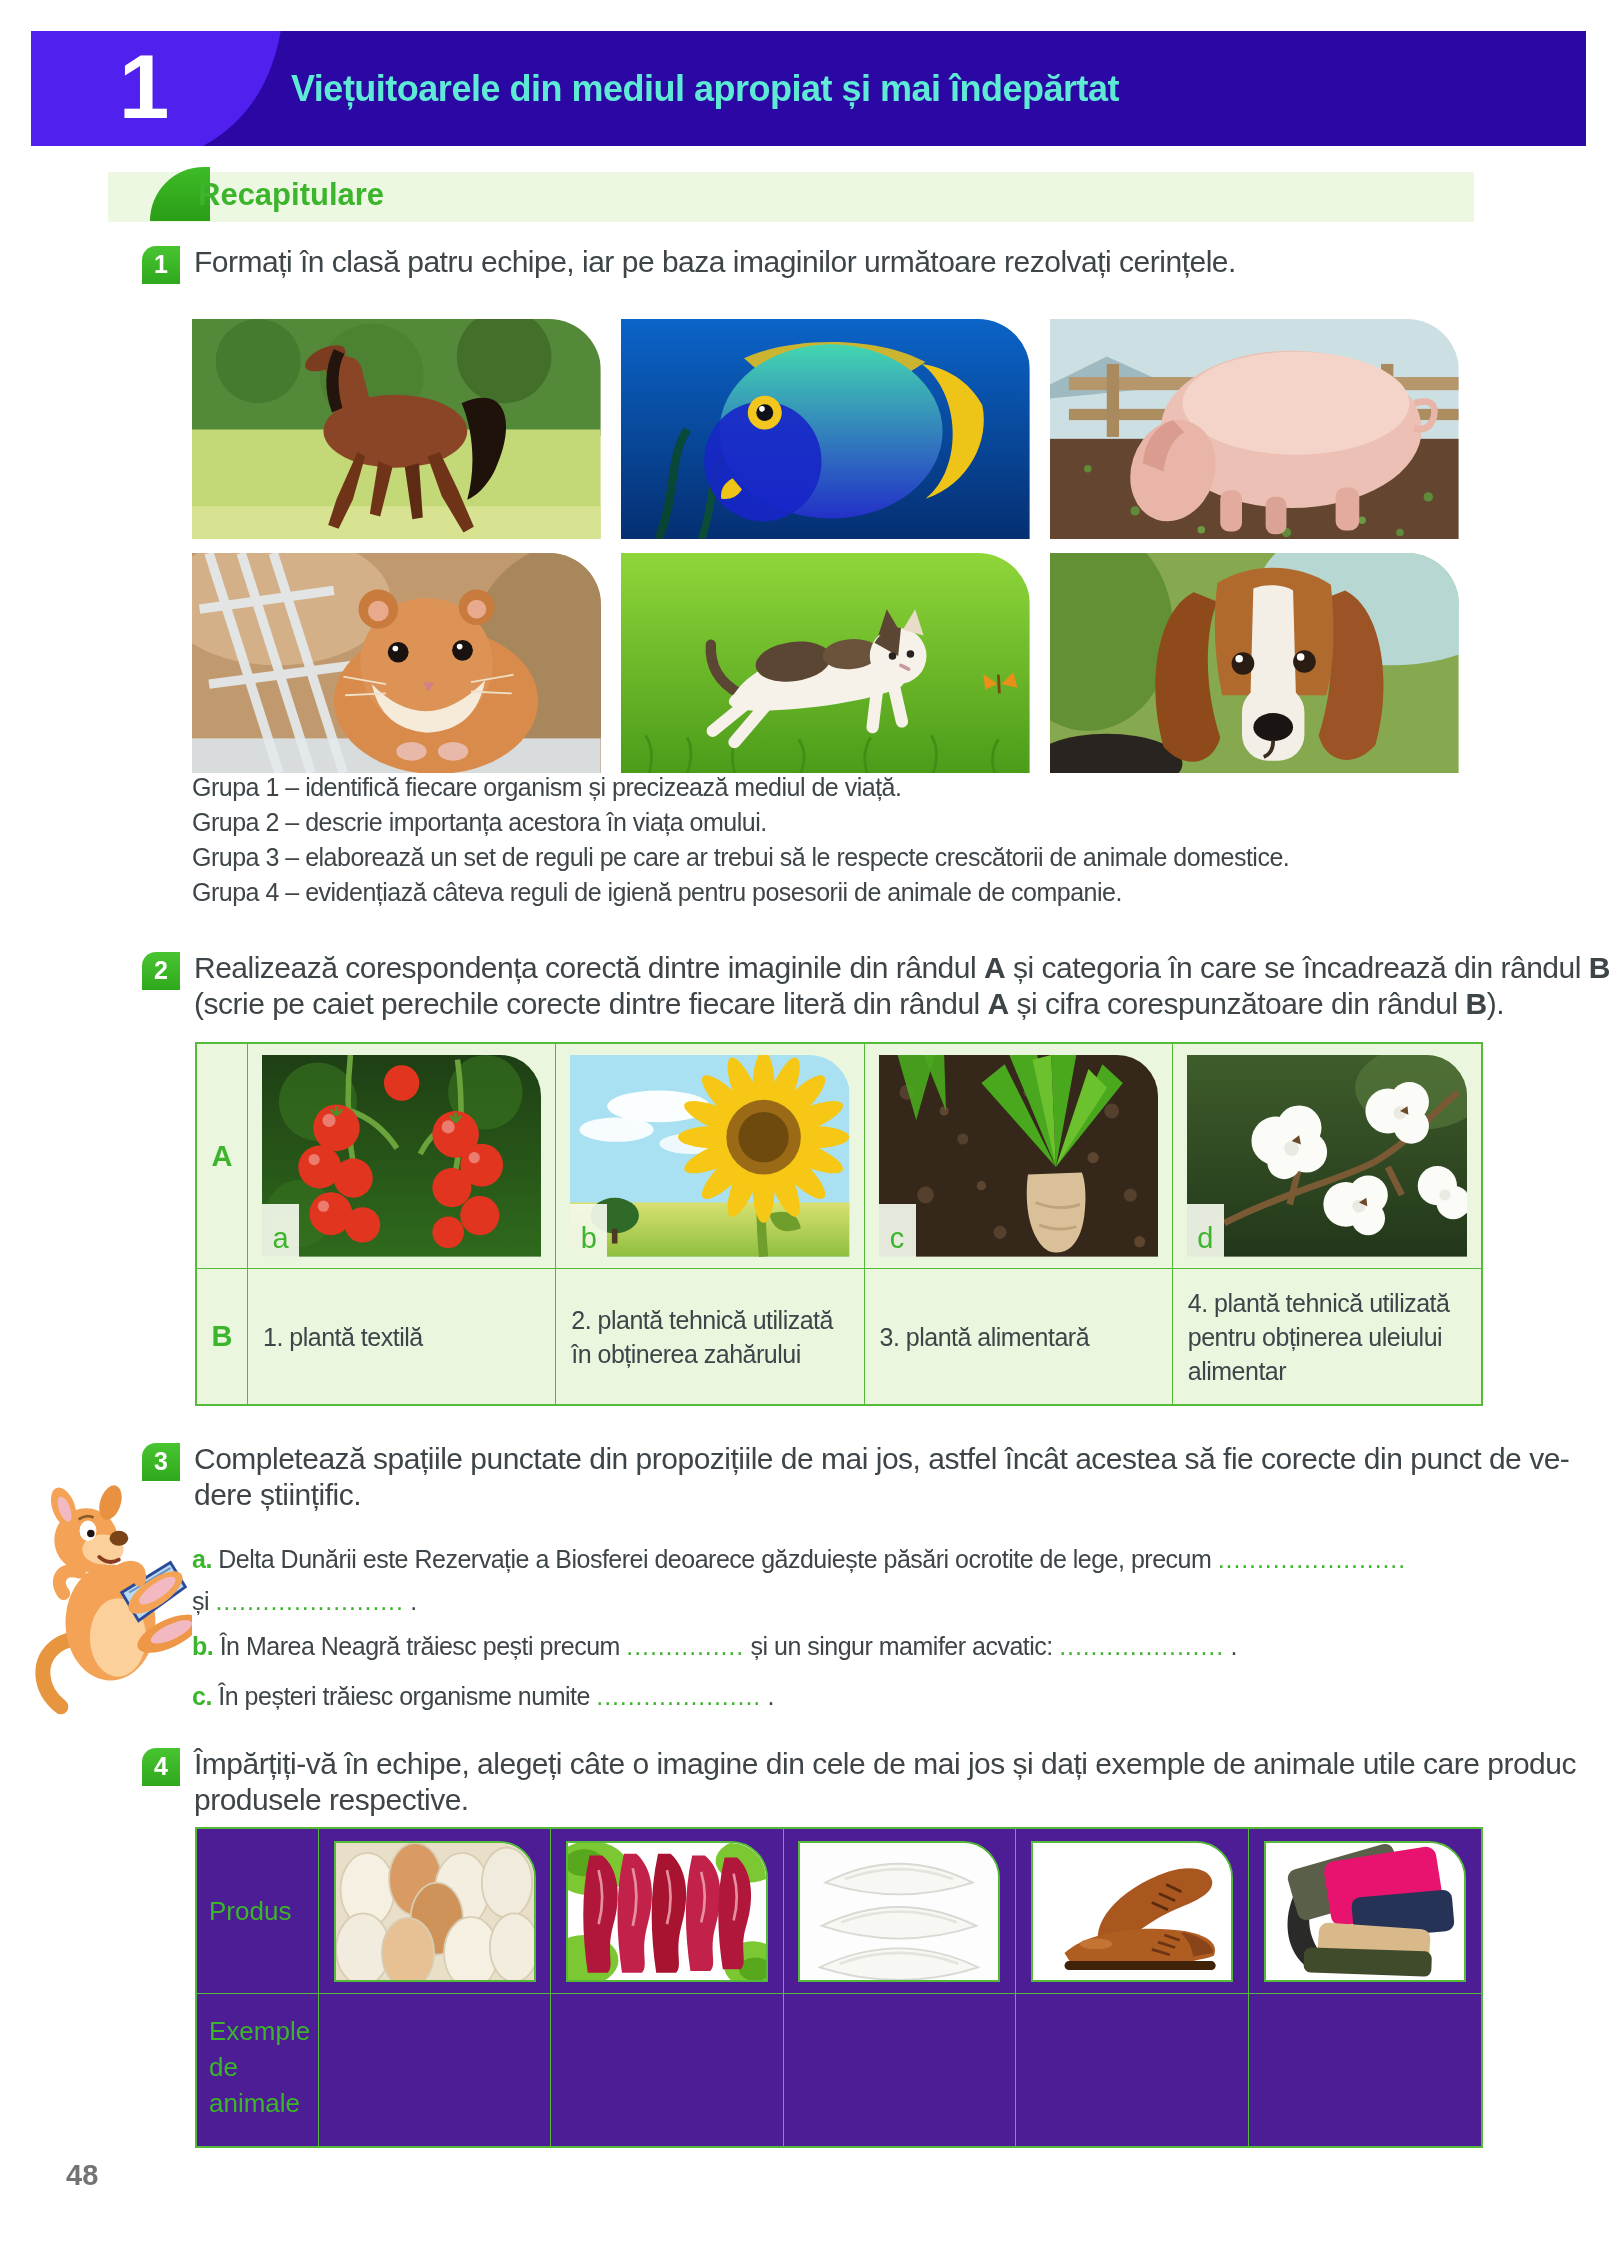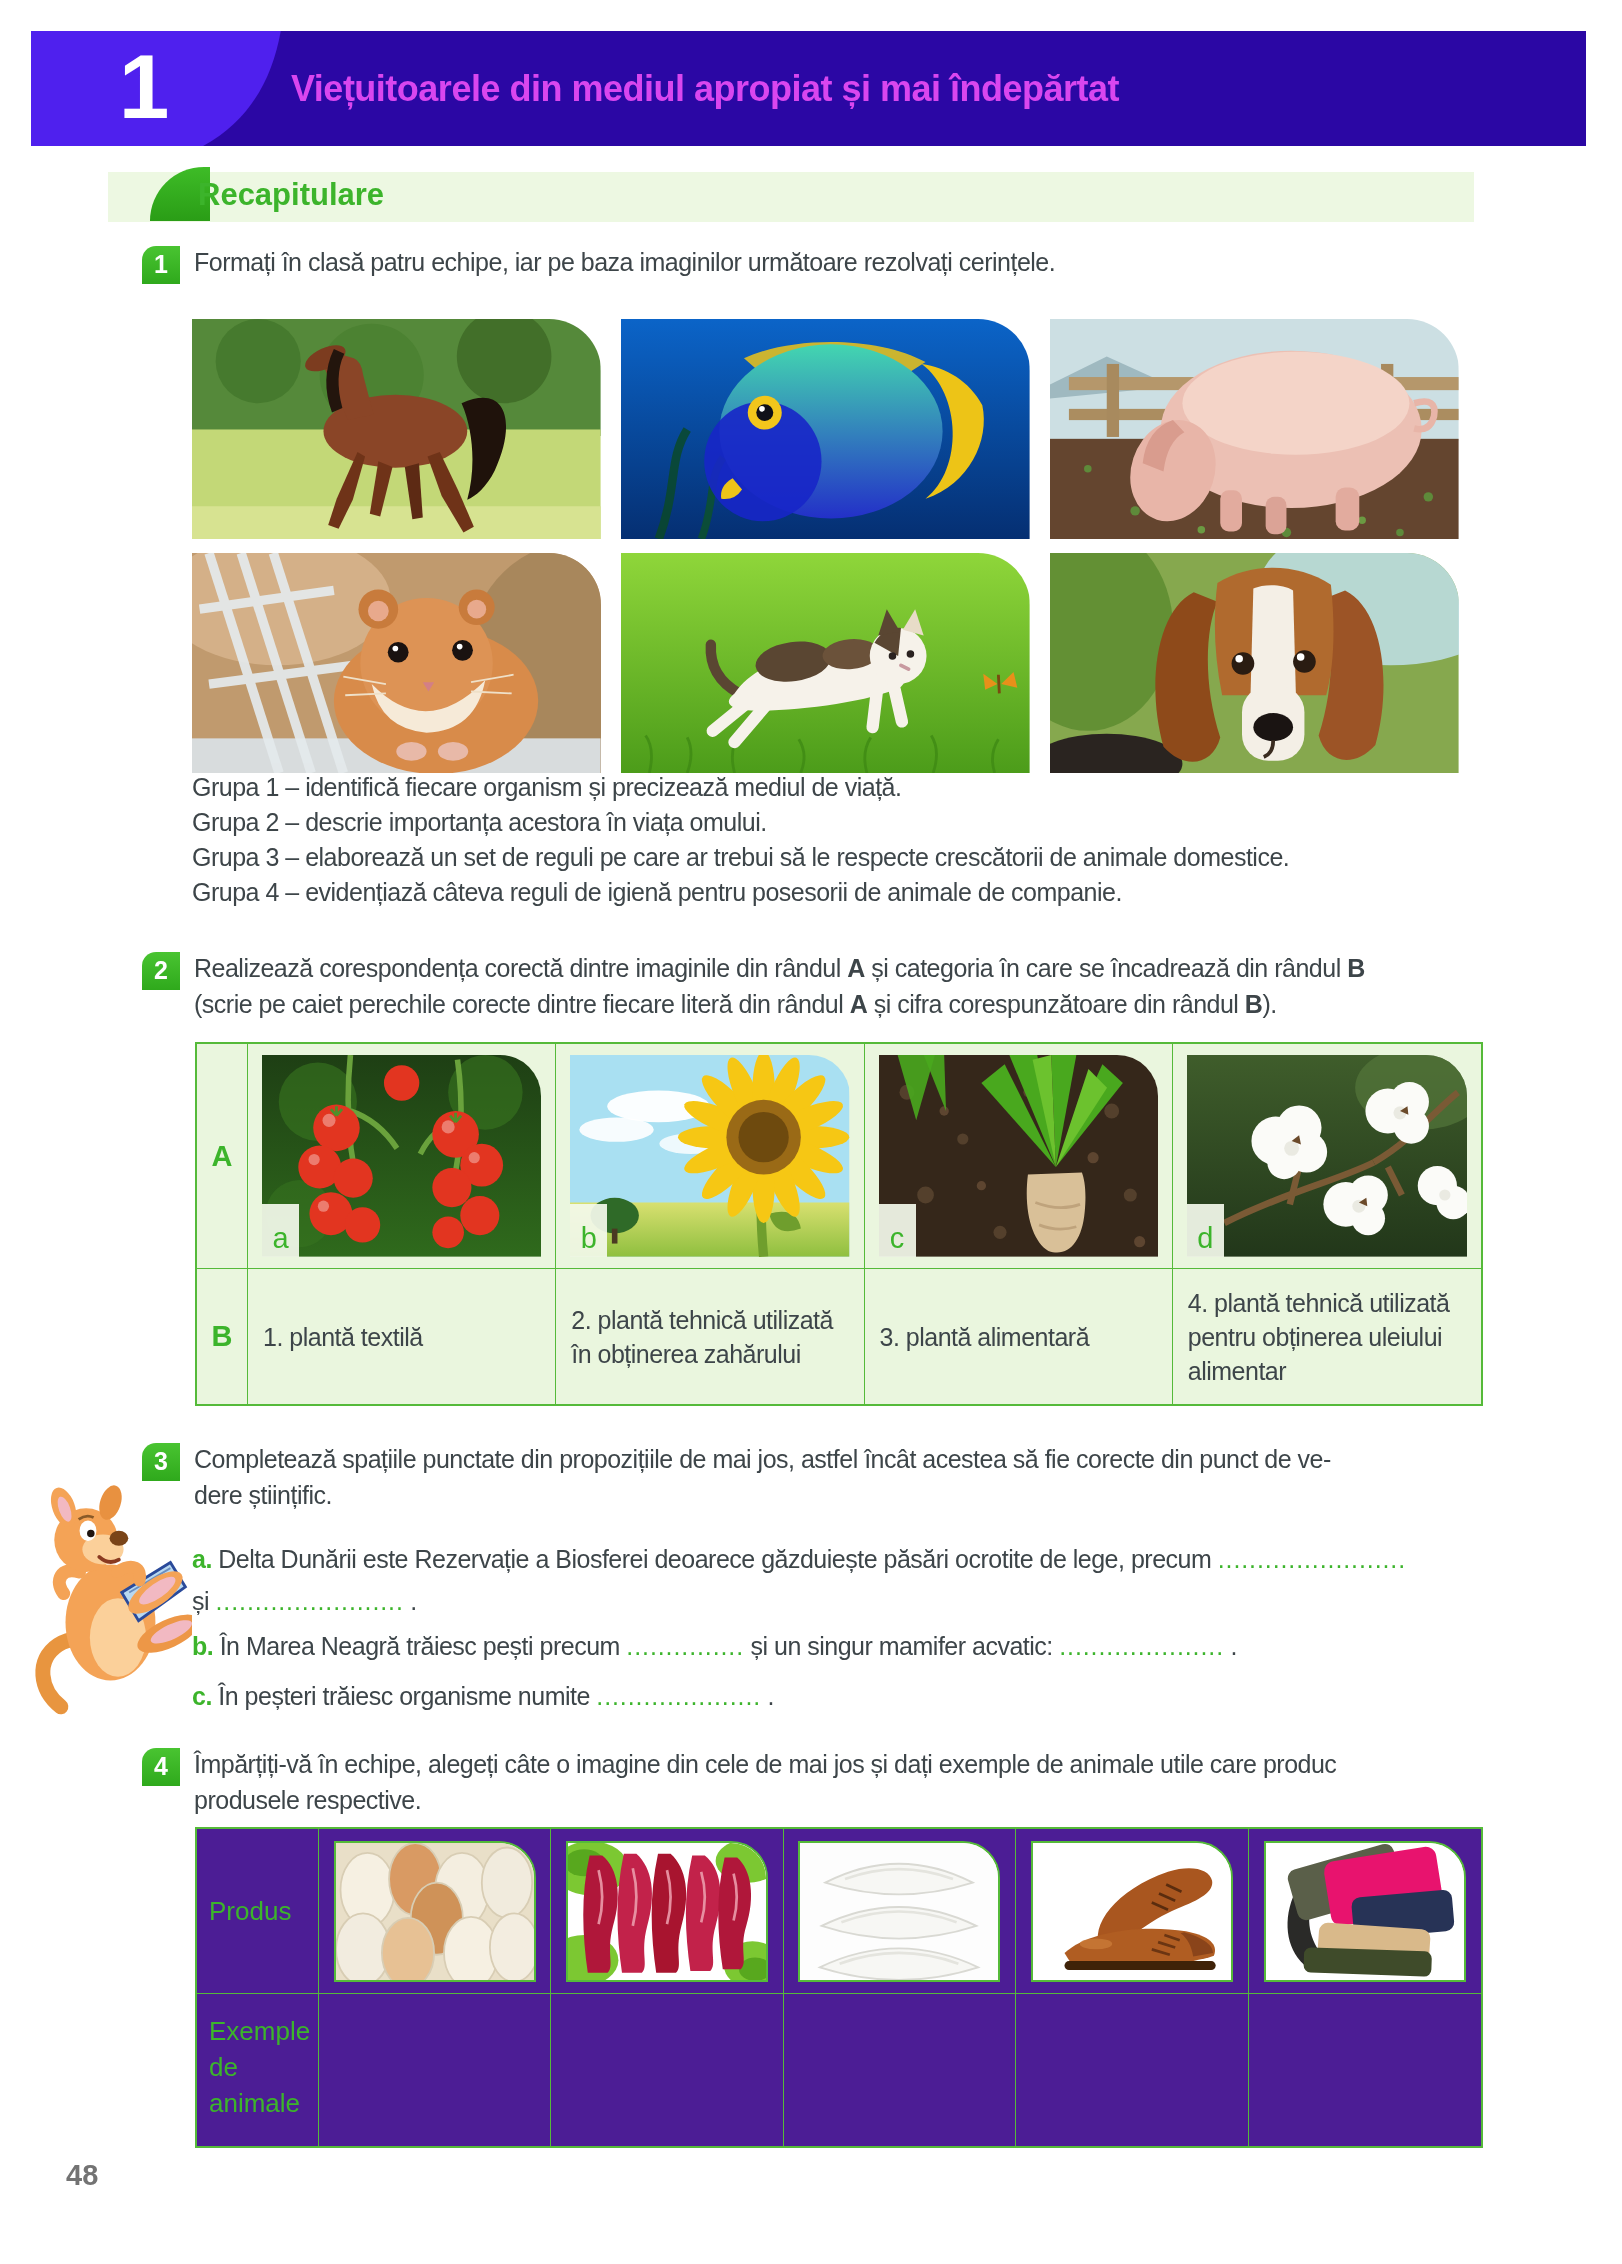--- a/index.html
+++ b/index.html
@@ -5,34 +5,34 @@
   html,body{margin:0;padding:0;background:#888;}
   #page{position:relative;width:1623px;height:2265px;background:#ffffff;
         font-family:"Liberation Sans",sans-serif;color:#3d4549;overflow:hidden;}
 
   
   .chapter-bar{position:absolute;left:31px;top:31px;width:1555px;height:115px;background:#2b07a4;}
   .chapter-shape{position:absolute;left:0;top:0;width:290px;height:115px;}
   .chapter-num{position:absolute;left:52px;top:0;width:122px;height:115px;line-height:111px;
                text-align:center;font-size:91px;font-weight:700;color:#fff;}
   .chapter-title{position:absolute;left:260px;top:0;height:115px;line-height:115px;
-                 font-size:36px;font-weight:700;color:#d946ef;letter-spacing:-0.5px;}
+                 font-size:36px;font-weight:700;color:#5eead4;letter-spacing:-0.5px;}
 
   
   .recap-bar{position:absolute;left:108px;top:172px;width:1366px;height:50px;background:#edf8e2;}
   .recap-shape{position:absolute;left:42px;top:-4.7px;width:60px;height:54px;
                background:linear-gradient(180deg,#3ebc27,#2a9d16);border-radius:60px 0 0 0;}
   .recap-title{position:absolute;left:90px;top:4.7px;font-size:31px;font-weight:700;color:#3cb42b;}
 
   
   .exercise{position:absolute;left:142px;display:flex;gap:14px;align-items:flex-start;}
   .badge{flex:0 0 auto;width:38px;height:38px;margin-top:1.9px;color:#fff;
          background:linear-gradient(180deg,#49c431,#2fa91c);border-radius:14px 0 0 0;
          display:flex;align-items:center;justify-content:center;font-size:25px;font-weight:700;}
-  .extext{margin:0;font-size:25px;line-height:36px;letter-spacing:-0.5px;color:#3d4549;}
+  .extext{margin:0;font-size:30px;line-height:36px;letter-spacing:-0.5px;color:#3d4549;}
   .extext b{font-weight:700;}
   .glist{position:absolute;left:192px;}
   .glist p{margin:0;font-size:25px;line-height:35px;letter-spacing:-0.5px;}
   .glabel{color:#3cb42b;font-weight:700;}
   .gdots{color:#3cb42b;letter-spacing:0.9px;}
 
   
   .photo-grid{position:absolute;left:192px;top:319px;width:1267px;
               display:grid;grid-template-columns:repeat(3,1fr);grid-auto-rows:220px;gap:14px 20.6px;}
   .photo{border-radius:0 52px 0 0;overflow:hidden;position:relative;}

